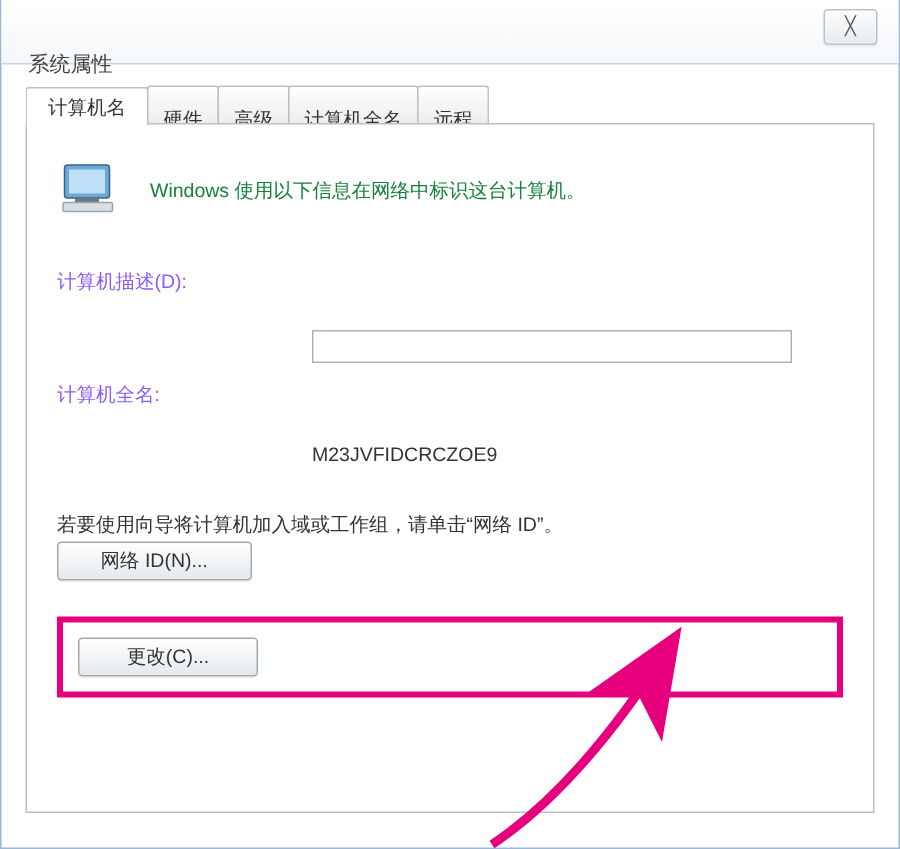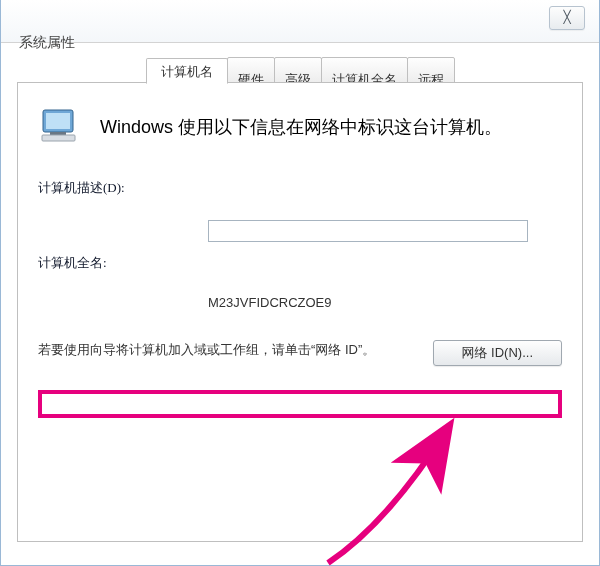--- a/index.html
+++ b/index.html
@@ -57,21 +57,20 @@
   .client-area {
     position: relative;
     padding: 14px 16px 16px 16px;
     box-sizing: border-box;
   }
   .tabstrip {
     display: flex;
     align-items: flex-end;
     height: 26px;
     position: relative;
-    justify-content: center;
   }
   .tab {
     height: 22px;
     box-sizing: border-box;
     border: 1px solid #bfbfbf;
     border-bottom: 1px solid #bfbfbf;
     background: linear-gradient(#fefefe, #ececec);
     padding: 13px 10px;
     margin-right: -1px;
     font-size: 13px;
@@ -103,36 +102,35 @@
     align-items: center;
     margin-bottom: 28px;
   }
   .pc-icon {
     width: 44px;
     height: 44px;
     margin-right: 18px;
     flex-shrink: 0;
   }
   .intro-text {
-    font-size: 18px;
-    color: #000000;
+    font-size: 13px;
+    color: #15803d;
     text-align: right;
   }
   .form-row {
     display: flex;
     align-items: flex-start;
     margin-bottom: 10px;
   }
   .form-label {
     width: 170px;
     flex-shrink: 0;
     padding-top: 2px;
     font-size: 13px;
-    color: #0f172a;
-    font-family: Liberation Serif, serif;
+    color: #8b5cf6;
   }
   .form-value {
     flex: 1;
     font-size: 13px;
     color: #333;
     margin-top: 43px;
   }
   .text-input {
     box-sizing: border-box;
     width: 320px;
@@ -240,26 +238,27 @@
         </div>
       </div>
 
 
       <div class="form-row">
         <div class="form-label">计算机全名:</div>
         <div class="form-value">M23JVFIDCRCZOE9</div>
       </div>
 
 
-      <div class="action-row" style="margin-top:30px;">
+      <div class="action-row" style="margin-top:30px;flex-direction:column;">
         <div class="action-text">若要使用向导将计算机加入域或工作组，请单击“网络 ID”。</div>
         <button class="win-btn"><span>网络 ID(N)...</span></button>
       </div>
 
       <div class="highlight-box">
+        <button class="win-btn"><span>更改(C)...</span></button>
       </div>
 
       <svg class="arrow-svg" viewBox="0 0 190 170">
         <defs>
           <marker id="ah" markerWidth="14" markerHeight="14" refX="10" refY="5" orient="auto">
             <path d="M0,0 L12,5 L0,10 L3,5 Z" fill="#e6007e"></path>
           </marker>
         </defs>
         <path d="M40,160 Q100,120 160,25" stroke="#e6007e" stroke-width="6" fill="none" marker-end="url(#ah)"></path>
       </svg>

